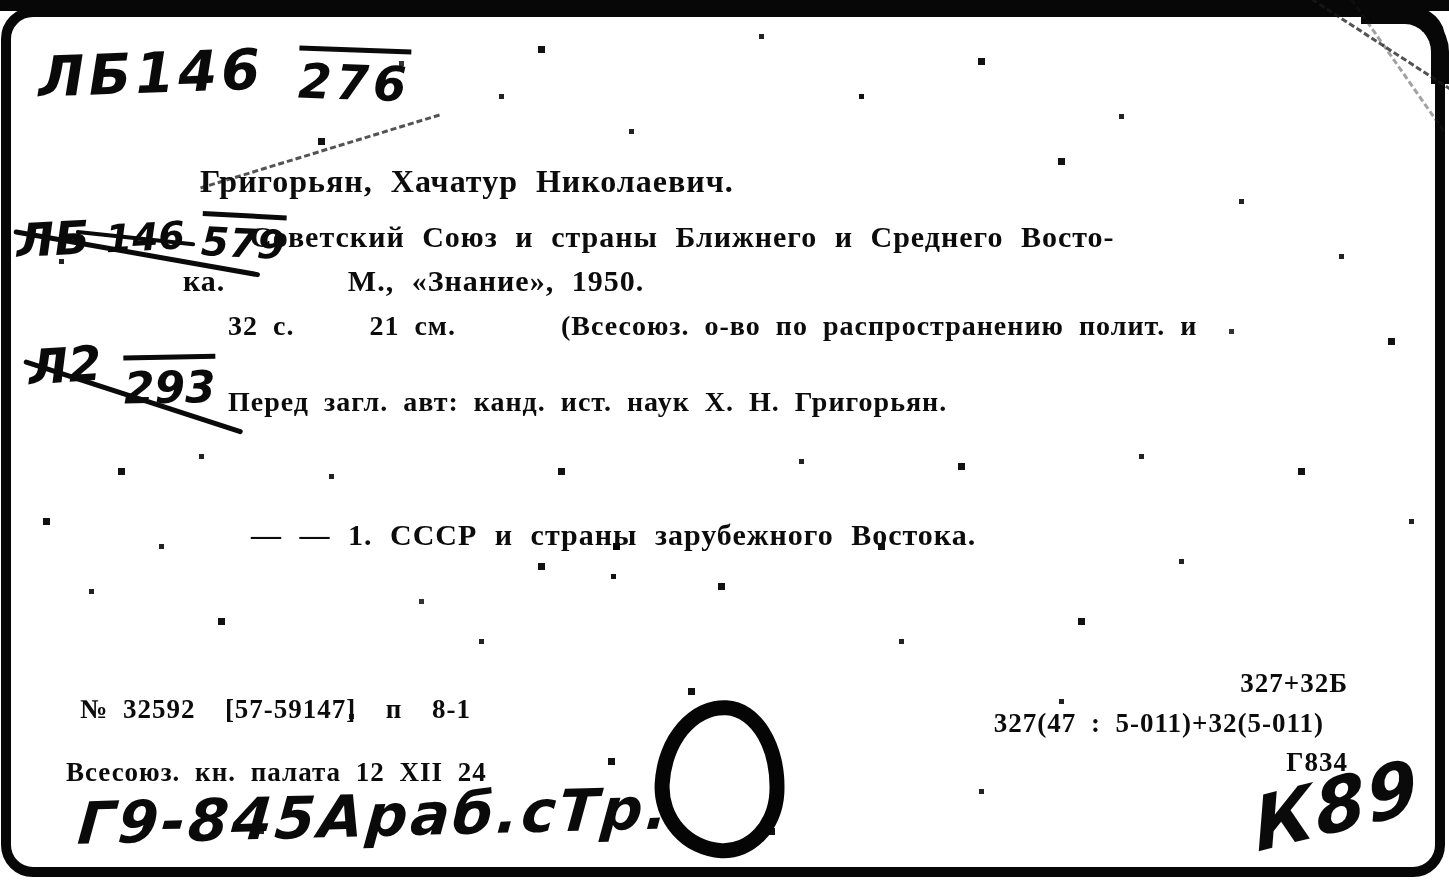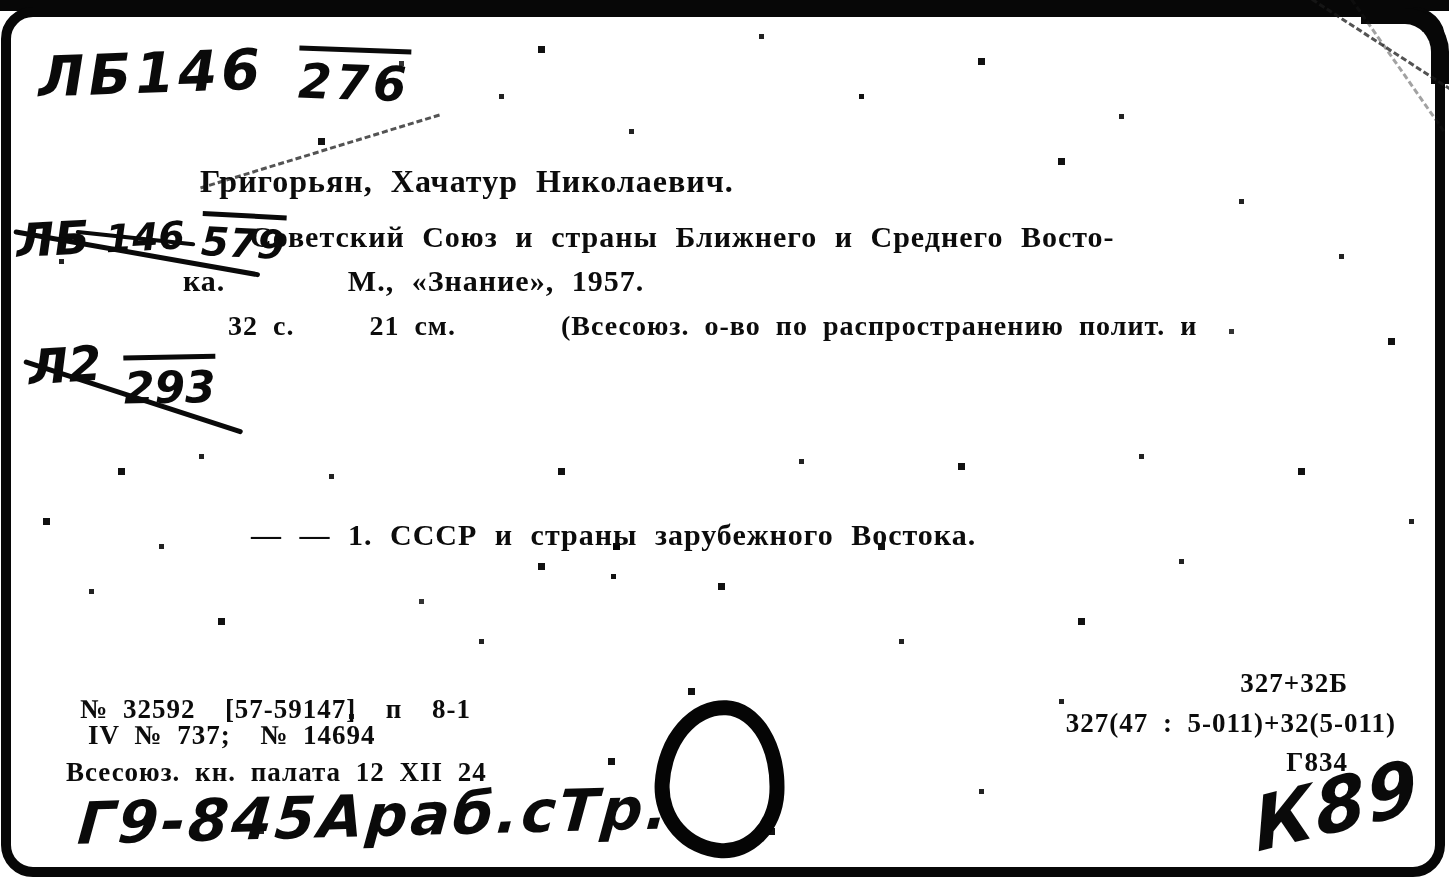--- a/index.html
+++ b/index.html
@@ -108,34 +108,34 @@
   <div class="hw" style="left:28px; top:330px; font-size:48px; transform:rotate(-4deg);">
     <span>Л2</span>
     <span class="overline" style="display:inline-block; font-size:44px; transform:translateY(28px) rotate(3deg); margin-left:4px;">293</span>
     <div class="strike" style="left:-4px; top:22px; width:230px; transform:rotate(22deg);"></div>
   </div>
 
   <div class="typed" style="left:200px; top:163px; font-size:32px;">Григорьян, Хачатур Николаевич.</div>
 
   <div class="typed" style="left:250px; top:220px;">Советский Союз и страны Ближнего и Среднего Восто-</div>
 
-  <div class="typed" style="left:183px; top:264px;">ка.       М., «Знание», 1957.</div>
+  <div class="typed" style="left:183px; top:264px;">ка.       М., «Знание», 1950.</div>
 
   <div class="typed small" style="left:228px; top:310px; font-size:28px;">32 с.     21 см.       (Всесоюз. о-во по распространению полит. и</div>
 
 
+  <div class="typed small" style="left:228px; top:386px; font-size:28px;">Перед загл. авт: канд. ист. наук Х. Н. Григорьян.</div>
 
   <div class="typed" style="left:243px; top:518px;margin-left:8px;">— — 1. СССР и страны зарубежного Востока.</div>
 
   <div class="typed small" style="left:80px; top:682px;margin-top:12px;">№ 32592  [57-59147]  п  8-1</div>
-  <div class="typed small" style="left:88px; top:720px;">IV № 737;  № 14694</div>
   <div class="typed small" style="left:66px; top:757px;">Всесоюз. кн. палата 12 XII 24</div>
 
   <div class="typed small right-align" style="left:900px; top:668px; width:448px;">327+32Б</div>
-  <div class="typed small right-align" style="left:948px; top:708px; width:448px;">327(47 : 5-011)+32(5-011)</div>
+  <div class="typed small right-align" style="left:876px; top:708px; width:448px;">327(47 : 5-011)+32(5-011)</div>
   <div class="typed small right-align" style="left:900px; top:747px; width:448px;">Г834</div>
 
   <div class="hw" style="left:78px; top:782px; font-size:58px; letter-spacing:3px; transform:rotate(-1.5deg) skewX(-6deg);">Г9-845Араб.сТр.</div>
 
   <div class="oval"></div>
 
   <div class="hw" style="left:1252px; top:762px; font-size:74px; transform:rotate(-14deg) skewX(-8deg); letter-spacing:2px;">К89</div>
 
 </div>
 

